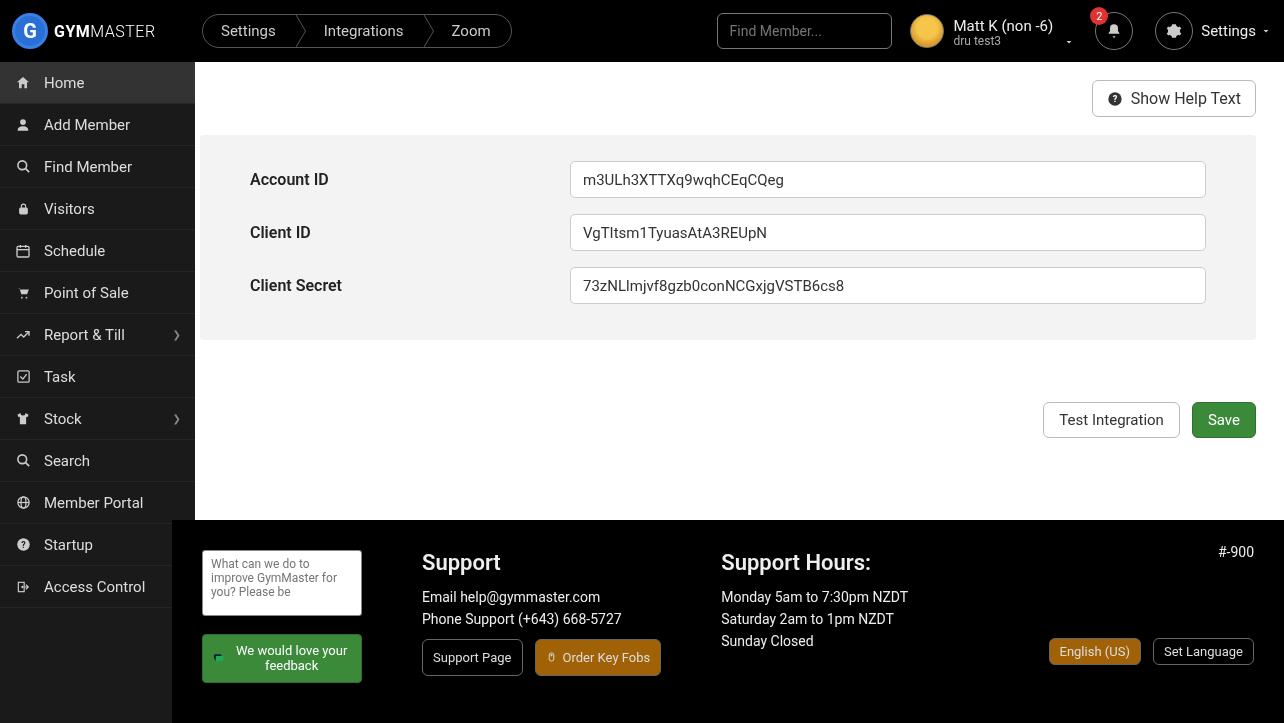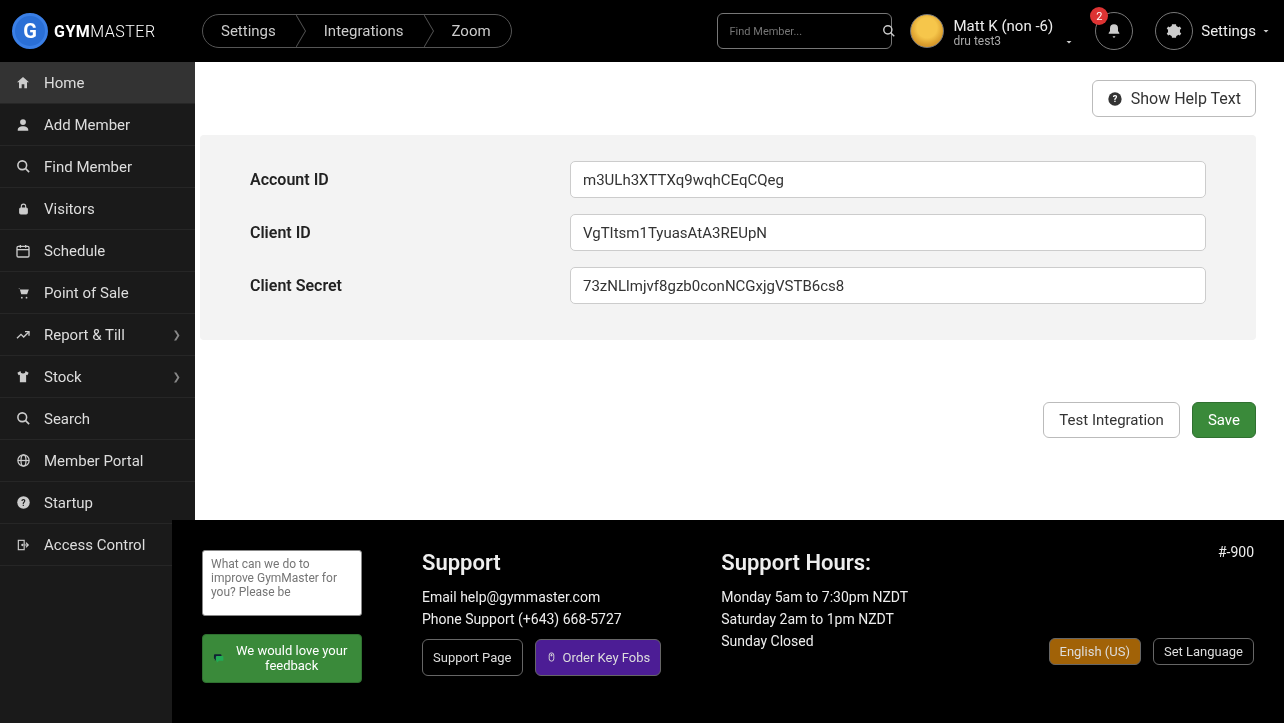--- a/index.html
+++ b/index.html
@@ -17,21 +17,21 @@
     border-top:17px solid transparent; border-bottom:17px solid transparent; border-left:10px solid #000;
     z-index:2;
   }
   .crumb:not(:last-child)::before {
     content:""; position:absolute; right:-10px; top:-1px; width:0; height:0;
     border-top:17px solid transparent; border-bottom:17px solid transparent; border-left:10px solid #555;
     z-index:1;
   }
   .topbar-spacer { flex:1; }
   .search-box { display:flex; align-items:center; width:175px; height:36px; border:1px solid #777; border-radius:6px; background:#000; margin-right:18px; }
-  .search-input { flex:1; background:transparent; border:none; outline:none; color:#aaa; font-size:11px; padding:0 12px; }
+  .search-input { flex:1; background:transparent; border:none; outline:none; color:#aaa; font-size:14px; padding:0 12px; }
   .search-btn { width:30px; height:34px; display:flex; align-items:center; justify-content:center; color:#ccc; background:transparent; border:none; }
   .user-block { display:flex; align-items:flex-end; gap:10px; margin-right:20px; }
   .avatar { width:34px; height:34px; border-radius:50%; border:1px solid #777; background:radial-gradient(circle at 50% 40%, #f6c64b 40%, #d89a2b 70%); }
   .user-text { color:#ccc; line-height:1.1; }
   .user-name { font-size:15px; color:#eee; }
   .user-sub { font-size:12px; color:#aaa; }
   .bell-wrap { position:relative; width:38px; height:38px; border-radius:50%; border:1px solid #777; display:flex; align-items:center; justify-content:center; color:#ccc; margin-right:22px; }
   .bell-badge { position:absolute; top:-6px; left:-6px; width:18px; height:18px; border-radius:50%; background:#d33; color:#fff; font-size:11px; display:flex; align-items:center; justify-content:center; }
   .gear-wrap { width:38px; height:38px; border-radius:50%; border:1px solid #777; display:flex; align-items:center; justify-content:center; color:#ccc; }
   .settings-drop { color:#eee; font-size:15px; margin-left:8px; display:flex; align-items:center; gap:4px; }
@@ -180,20 +180,29 @@
         <svg width="16" height="16" viewBox="0 0 24 24" fill="none" stroke="currentColor" stroke-width="2">
           <polyline points="3 17 9 11 13 15 21 7"></polyline>
           <polyline points="15 7 21 7 21 13"></polyline>
         </svg>
       </span>
       <span>Report &amp; Till</span>
       <span class="nav-chevron">❯</span>
     </div>
     <div class="nav-item">
       <span class="nav-icon">
+        <svg width="15" height="15" viewBox="0 0 24 24" fill="none" stroke="currentColor" stroke-width="2">
+          <rect x="3" y="3" width="18" height="18" rx="2"></rect>
+          <polyline points="7 12 11 16 17 8"></polyline>
+        </svg>
+      </span>
+      <span>Task</span>
+    </div>
+    <div class="nav-item">
+      <span class="nav-icon">
         <svg width="16" height="15" viewBox="0 0 24 24" fill="currentColor">
           <path d="M8 3l-5 3 2 4 2-1v12h10V9l2 1 2-4-5-3a4 4 0 01-8 0z"></path>
         </svg>
       </span>
       <span>Stock</span>
       <span class="nav-chevron">❯</span>
     </div>
     <div class="nav-item">
       <span class="nav-icon">
         <svg width="15" height="15" viewBox="0 0 24 24" fill="none" stroke="currentColor" stroke-width="2.5">
@@ -275,21 +284,21 @@
           </svg>
         <span>We would love your feedback</span>
       </button>
     </div>
     <div class="support-col">
       <h2>Support</h2>
       <div class="line">Email help@gymmaster.com</div>
       <div class="line">Phone Support (+643) 668-5727</div>
       <div class="footer-btns">
         <button class="btn btn-outline" style="background:#000;color:#ddd;border-color:#666;font-size:13px;padding:6px 10px;">Support Page</button>
-        <button class="btn btn-outline" style="background:#4c1d95;color:#ddd;border-color:#666;font-size:13px;padding:10px 10px;display:flex;align-items:center;gap:6px;">
+        <button class="btn btn-outline" style="background:#a16207;color:#ddd;border-color:#666;font-size:13px;padding:10px 10px;display:flex;align-items:center;gap:6px;">
           <svg width="11" height="14" viewBox="0 0 24 24" fill="none" stroke="#ddd" stroke-width="2">
               <rect x="7" y="3" width="10" height="18" rx="5"></rect>
               <circle cx="12" cy="8" r="1.5" fill="#ddd"></circle>
             </svg>
           <span>Order Key Fobs</span>
         </button>
       </div>
     </div>
     <div class="hours-col">
       <h2>Support Hours:</h2>

